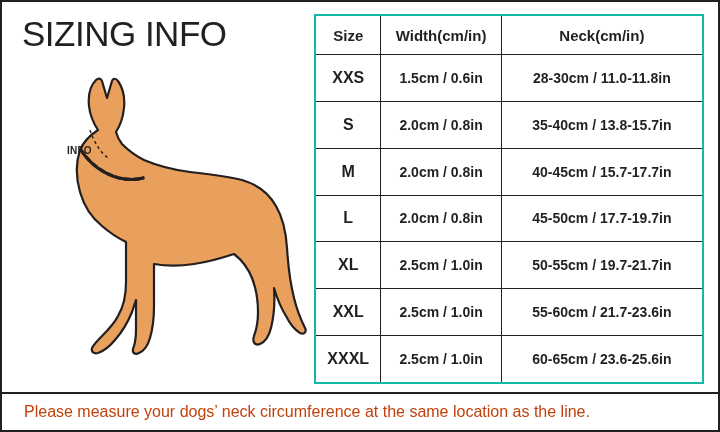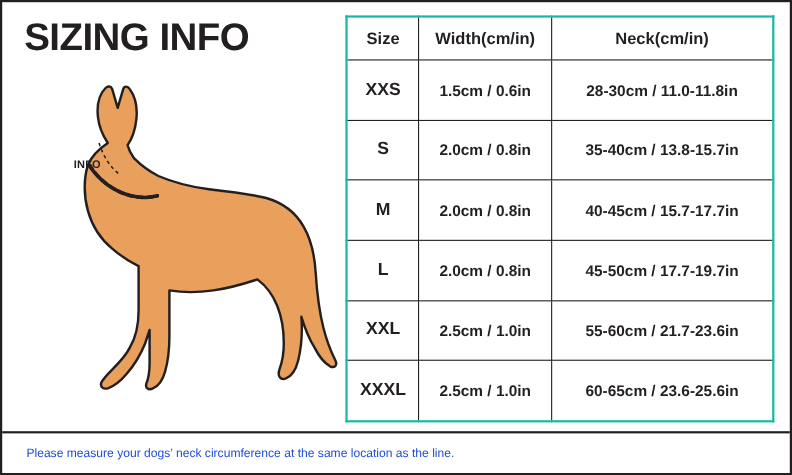--- a/index.html
+++ b/index.html
@@ -39,21 +39,21 @@
   
   .left-panel {
     width: 312px;
     flex: 0 0 312px;
     position: relative;
     box-sizing: border-box;
     padding: 14px 0 0 20px;
   }
   .title {
     font-size: 35px;
-    font-weight: bold;
+    font-weight: normal;
     letter-spacing: -0.5px;
     color: #231f20;
     line-height: 1.05;
     font-family: "Liberation Sans", sans-serif;
   }
   .dog-wrap {
     position: absolute;
     left: 16px;
     top: 66px;
     width: 290px;
@@ -112,22 +112,22 @@
   .footer {
     flex: 0 0 auto;
     height: 38px;
     border-top: 2px solid #231f20;
     display: flex;
     align-items: center;
     padding-left: 22px;
     box-sizing: border-box;
   }
   .footer-text {
-    font-size: 11px;
-    color: #1d4ed8;
+    font-size: 16px;
+    color: #c2410c;
     font-family: "Liberation Sans", sans-serif;
   }
 </style>
 </head>
 <body>
 
 <div class="page">
   <div class="content">
 
     <div class="upper">
@@ -220,20 +220,25 @@
               <td class="size-cell">M</td>
               <td class="val-cell">2.0cm / 0.8in</td>
               <td class="val-cell">40-45cm / 15.7-17.7in</td>
             </tr>
             <tr>
               <td class="size-cell">L</td>
               <td class="val-cell">2.0cm / 0.8in</td>
               <td class="val-cell">45-50cm / 17.7-19.7in</td>
             </tr>
             <tr>
+              <td class="size-cell">XL</td>
+              <td class="val-cell">2.5cm / 1.0in</td>
+              <td class="val-cell">50-55cm / 19.7-21.7in</td>
+            </tr>
+            <tr>
               <td class="size-cell">XXL</td>
               <td class="val-cell">2.5cm / 1.0in</td>
               <td class="val-cell">55-60cm / 21.7-23.6in</td>
             </tr>
             <tr>
               <td class="size-cell">XXXL</td>
               <td class="val-cell">2.5cm / 1.0in</td>
               <td class="val-cell">60-65cm / 23.6-25.6in</td>
             </tr>
           </tbody>

